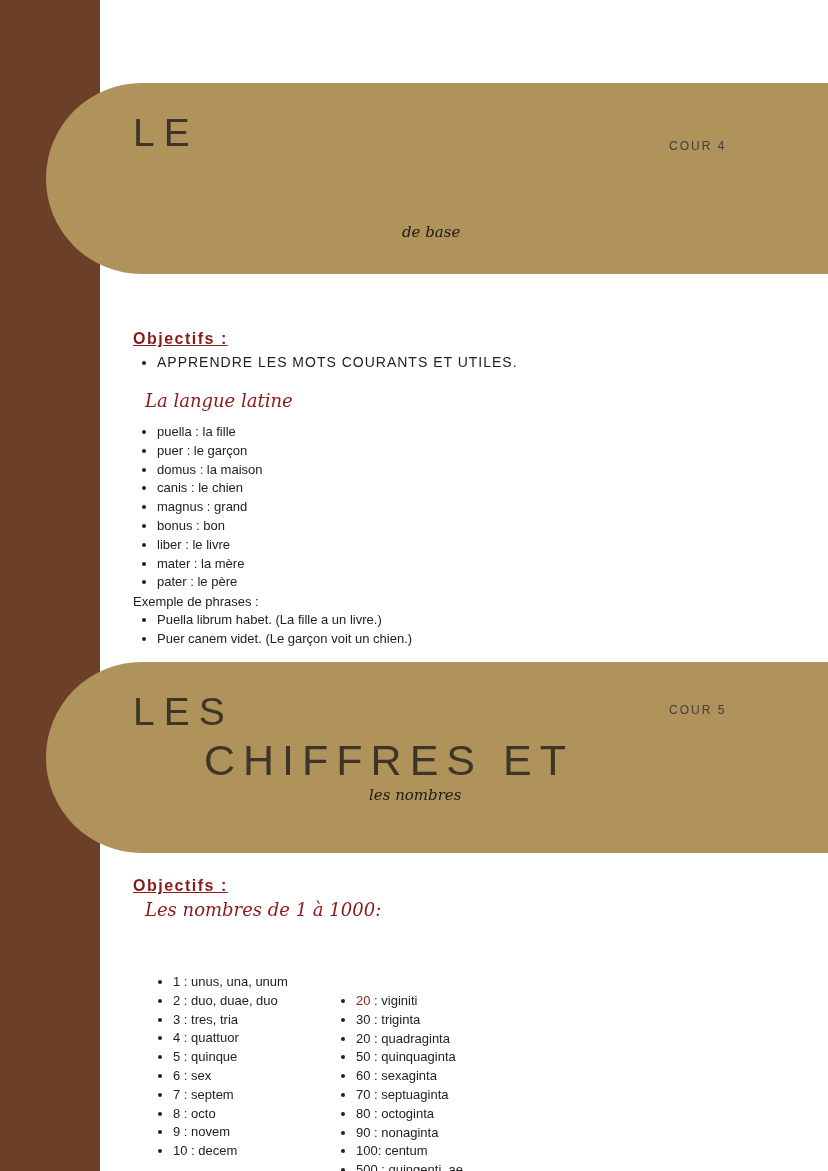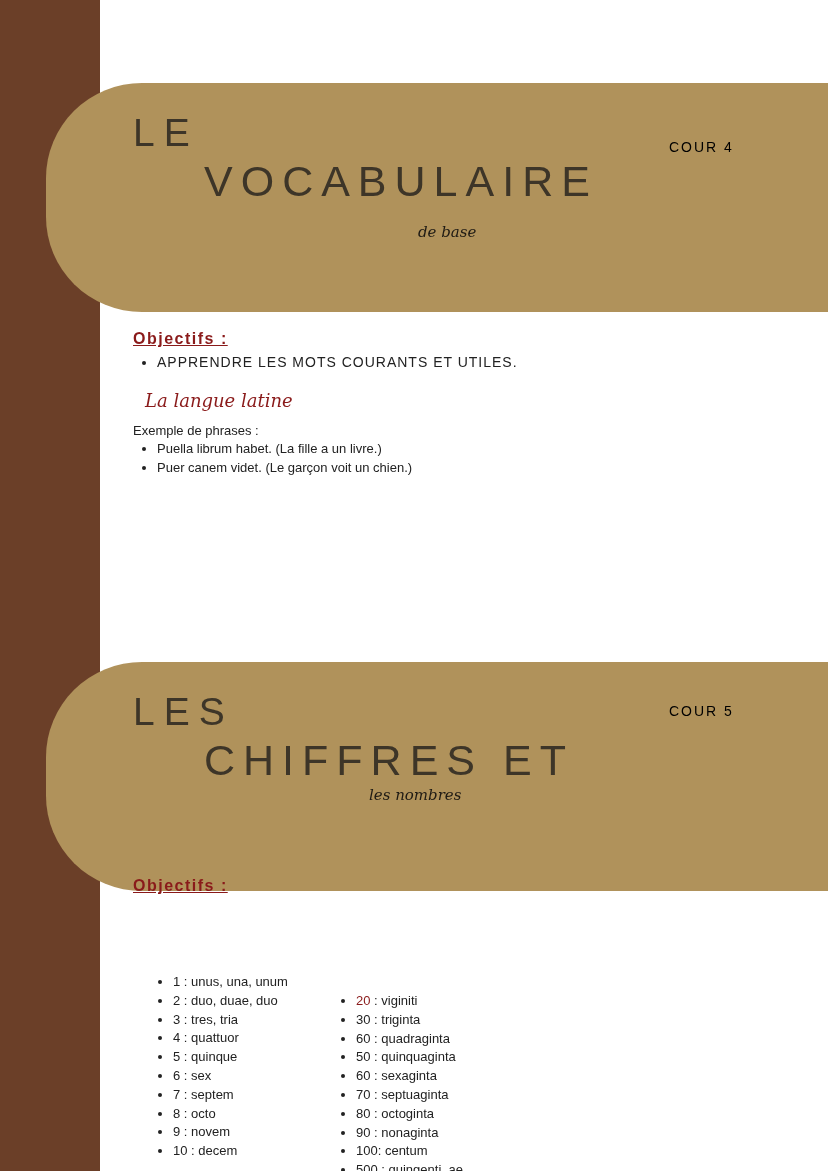--- a/index.html
+++ b/index.html
@@ -7,39 +7,39 @@
       width: 828px; height: 1171px; position: relative; overflow: hidden;
       background: #ffffff;
       font-family: "Liberation Sans", sans-serif;
       color: #222;
     }
     .sidebar {
       position: absolute; left: 0; top: 0; width: 100px; height: 1171px;
       background: #6b3f28;
     }
     .band {
-      position: absolute; left: 46px; width: 782px; height: 229px;
+      position: absolute; left: 46px; width: 782px; height: 191px;
       background: #b0925b;
       border-radius: 96px 0 0 96px / 95px 0 0 95px;
     }
     .band .t1 {
       position: absolute; left: 87px; top: 28px;
       font-size: 39px; letter-spacing: 9px; color: #3d3528; font-weight: normal;
     }
     .band .t2 {
       position: absolute; left: 158px; top: 74px;
       font-size: 43px; letter-spacing: 8px; color: #3d3528; white-space: nowrap;
     }
     .band .sub {
       position: absolute; top: 140px;
       font-family: "DejaVu Serif", serif; font-style: italic; font-size: 15px; color: #1e1a14;
     }
     .band .cour {
       position: absolute; left: 623px; top: 56px;
-      font-size: 14px; letter-spacing: 2px; color: #000000;
+      font-size: 12px; letter-spacing: 2px; color: #404040;
     }
     .section { position: absolute; left: 133px; }
     .obj-title {
       font-weight: bold; font-size: 16px; letter-spacing: 1.5px; color: #8a1a1a;
       text-decoration: underline; margin: 0;
     }
     .obj-list { margin: 4px 0 0 0; padding-left: 24px; list-style: disc; }
     .obj-list li { font-size: 14px; letter-spacing: 1px; color: #222; line-height: 20px; text-align: center; }
     .script-title {
       font-family: "DejaVu Serif", serif; font-style: italic; color: #8a1a1a;
@@ -50,66 +50,77 @@
     .plain { font-size: 13px; color: #222; margin: 0; }
     .num-red { color: #8a1a1a; }
   </style>
 </head>
 <body>
 
 <div class="sidebar"></div>
 
 <div class="band" style="top:83px;">
   <div class="t1">LE</div>
-  <div class="t2">VOCABULAIRE</div>
-  <div class="sub" style="left:372px;">de base</div>
+  <div class="sub" style="left:356px;">de base</div>
   <div class="cour">COUR 4</div>
 </div>
 
 <div class="section" style="top:330px;">
   <p class="obj-title">Objectifs :</p>
   <ul class="obj-list">
     <li>APPRENDRE LES MOTS COURANTS ET UTILES.</li>
   </ul>
   <p class="script-title" style="margin-top:18px;">La langue latine</p>
+  <ul class="vlist">
+    <li>puella : la fille</li>
+    <li>puer : le garçon</li>
+    <li>domus : la maison</li>
+    <li>canis : le chien</li>
+    <li>magnus : grand</li>
+    <li>bonus : bon</li>
+    <li>liber : le livre</li>
+    <li>mater : la mère</li>
+    <li>pater : le père</li>
+  </ul>
   <p class="plain" style="margin-top:2px;">Exemple de phrases :</p>
   <ul class="vlist">
     <li>Puella librum habet. (La fille a un livre.)</li>
     <li>Puer canem videt. (Le garçon voit un chien.)</li>
   </ul>
 </div>
 
 <div class="band" style="top:662px;">
   <div class="t1">LES</div>
   <div class="t2">CHIFFRES ET</div>
   <div class="sub" style="left:323px;top:124px;">les nombres</div>
   <div class="cour" style="top:41px;">COUR 5</div>
 </div>
 
 <div class="section" style="top:877px;">
   <p class="obj-title">Objectifs :</p>
+  <p class="script-title" style="margin-top:4px;">Les nombres de 1 à 1000:</p>
 </div>
 
 <ul class="vlist" style="position:absolute; left:133px; top:957px; margin:16px;">
   <li>1 : unus, una, unum</li>
   <li>2 : duo, duae, duo</li>
   <li>3 : tres, tria</li>
   <li>4 : quattuor</li>
   <li>5 : quinque</li>
   <li>6 : sex</li>
   <li>7 : septem</li>
   <li>8 : octo</li>
   <li>9 : novem</li>
   <li>10 : decem</li>
 </ul>
 
 <ul class="vlist" style="position:absolute; left:316px; top:976px; margin:16px;">
   <li><span class="num-red">20</span><span> : viginiti</span></li>
   <li>30 : triginta</li>
-  <li>60 : quadraginta</li>
+  <li>20 : quadraginta</li>
   <li>50 : quinquaginta</li>
   <li>60 : sexaginta</li>
   <li>70 : septuaginta</li>
   <li>80 : octoginta</li>
   <li>90 : nonaginta</li>
   <li>100: centum</li>
   <li>500 : quingenti, ae</li>
   <li>1000 : mille</li>
 </ul>
 

